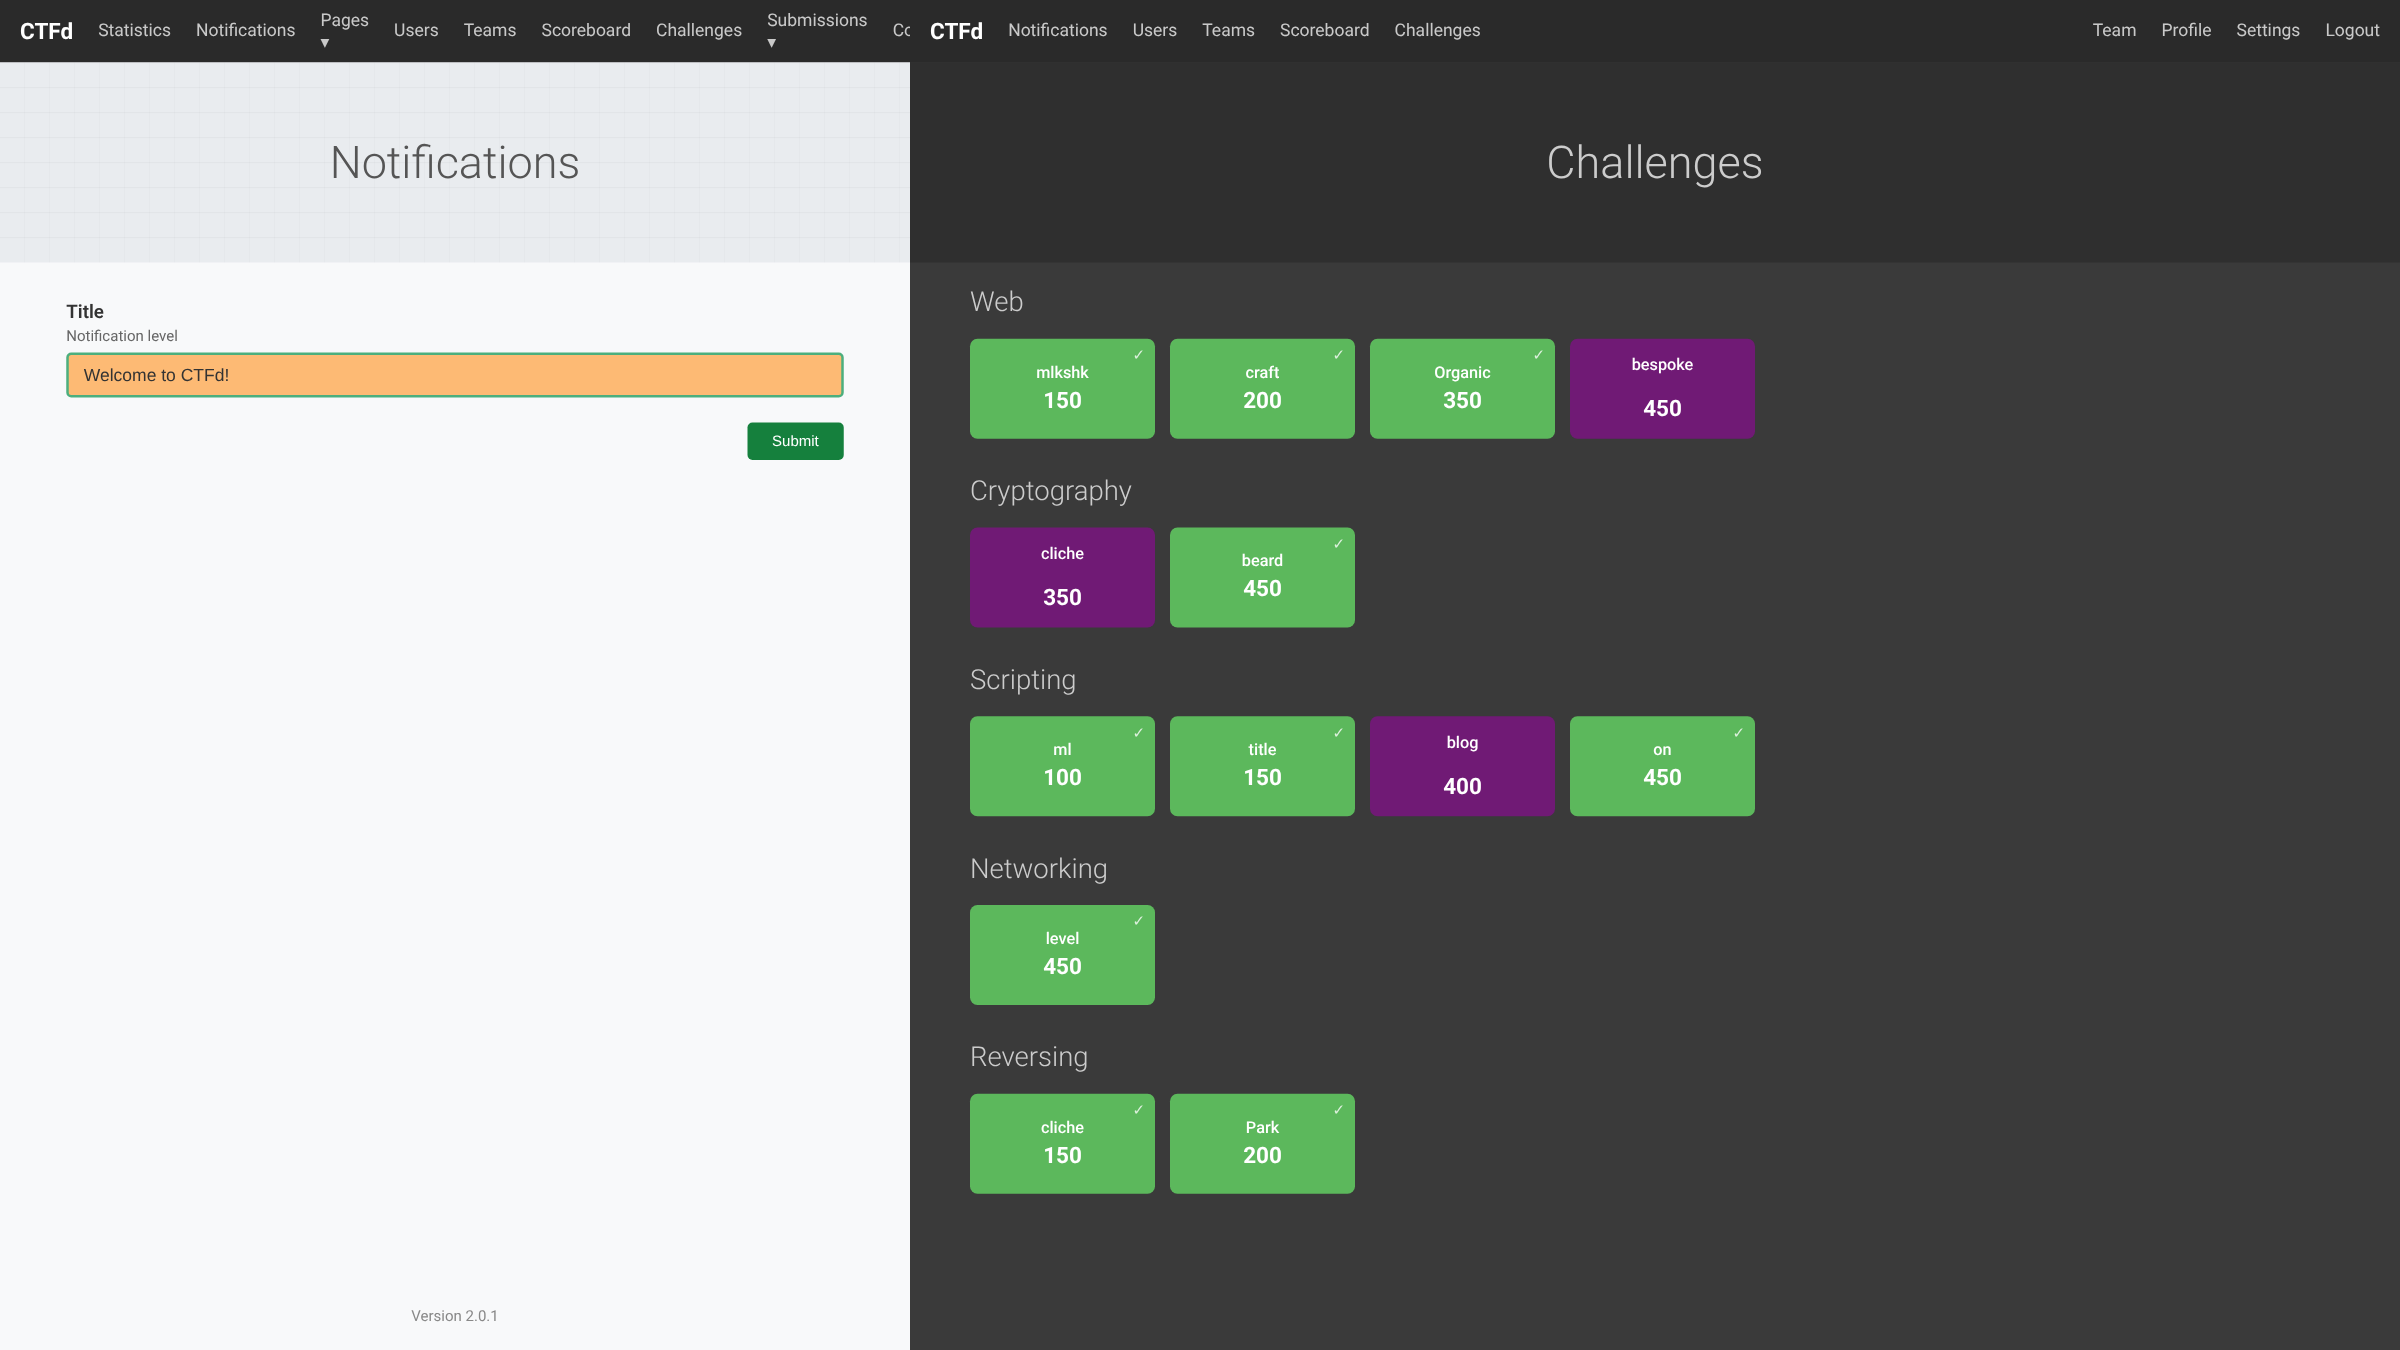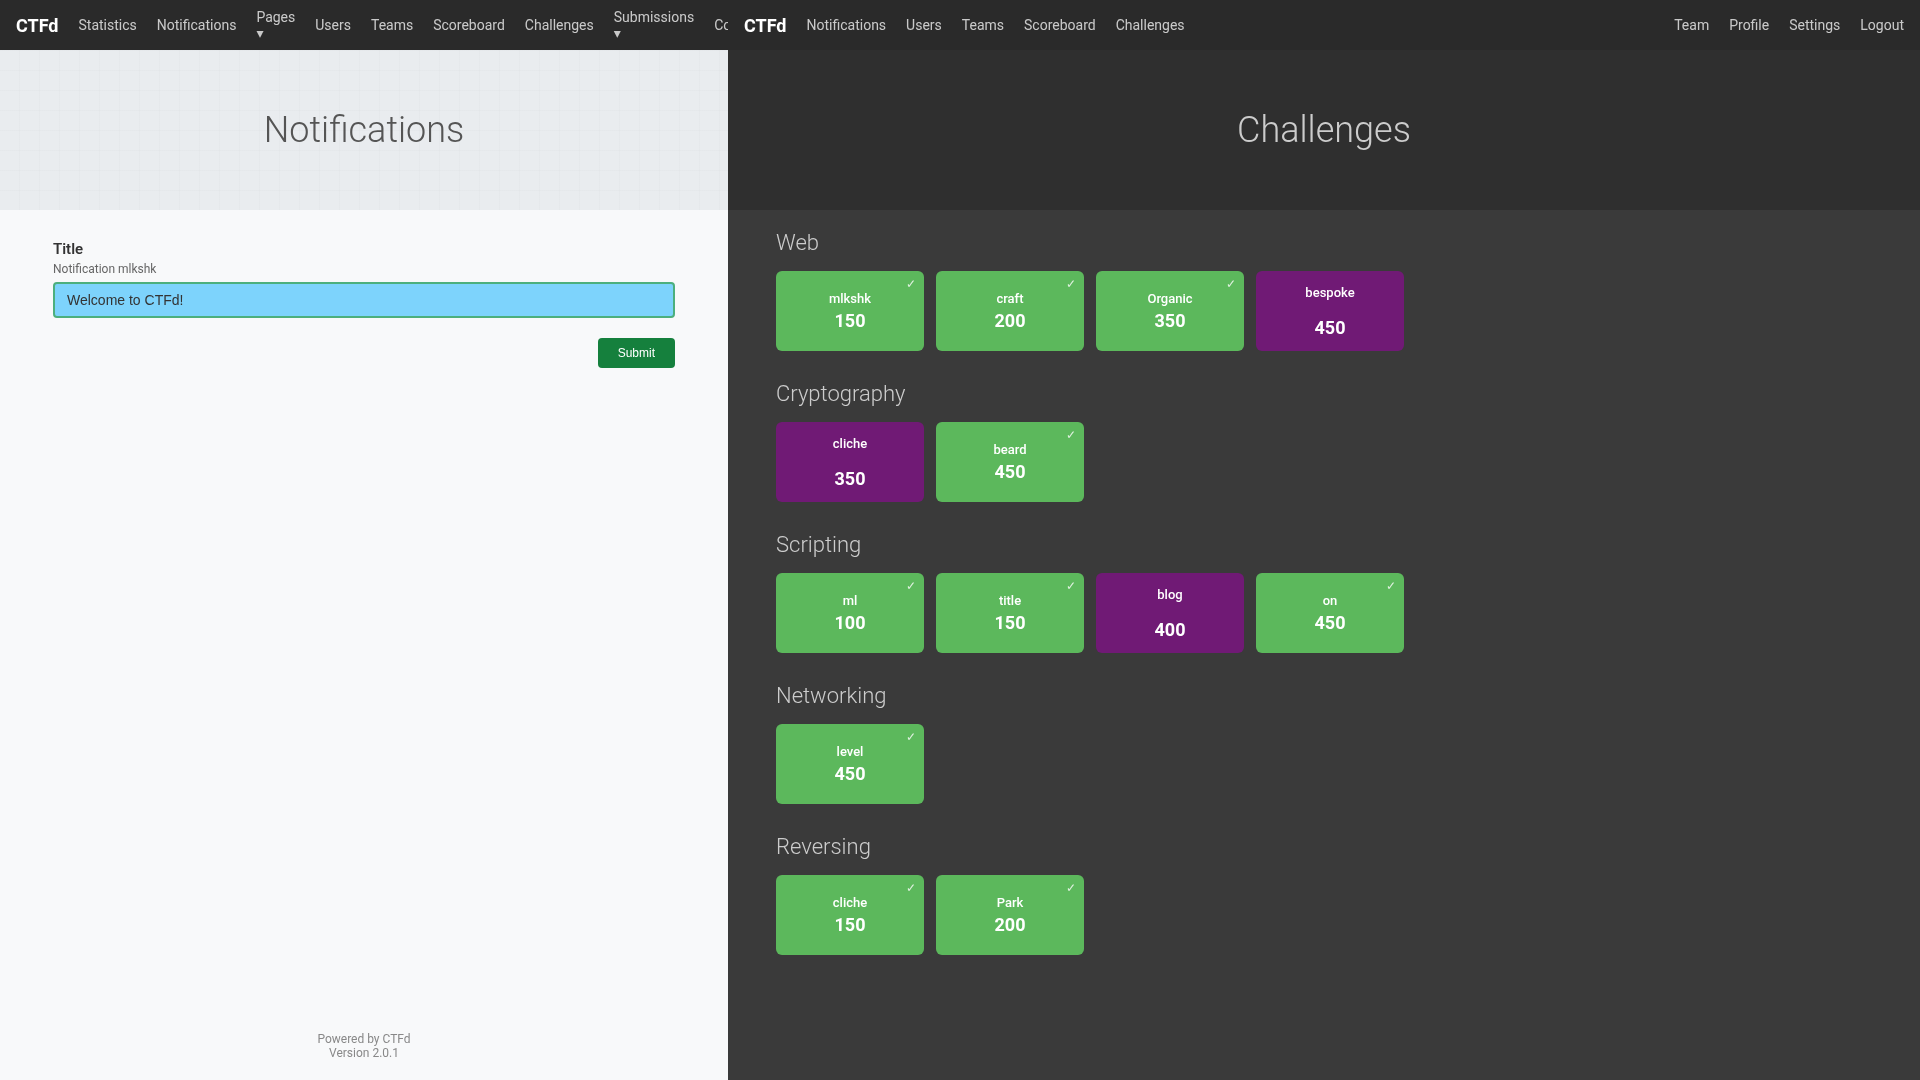--- a/index.html
+++ b/index.html
@@ -86,21 +86,21 @@
       margin-bottom: 6px;
     }
 
     .form-control {
       width: 100%;
       padding: 8px 12px;
       border: 2px solid #4caf7d;
       border-radius: 4px;
       font-size: 14px;
       outline: none;
-      background: #7dd3fc;
+      background: #fdba74;
       color: #333;
     }
 
     textarea.form-control {
       height: 80px;
       resize: vertical;
     }
 
     .btn-submit {
       background: #15803d;
@@ -252,31 +252,30 @@
   </nav>
 
   <div class="left-hero">
     <h1>Notifications</h1>
   </div>
 
   <div class="left-content">
 
     <div class="form-group">
       <label>Title</label>
-      <div class="form-hint">Notification mlkshk</div>
+      <div class="form-hint">Notification level</div>
       <input type="text" class="form-control" value="Welcome to CTFd!" style="">
     </div>
 
 
     <button class="btn-submit">Submit</button>
 
   </div>
 
   <div class="left-footer">
-    <div>Powered by CTFd</div>
     <div>Version 2.0.1</div>
   </div>
 
 </div>
 
 <div class="right-panel">
 
   <nav class="right-navbar">
     <a class="brand">CTFd</a>
     <a>Notifications</a>

